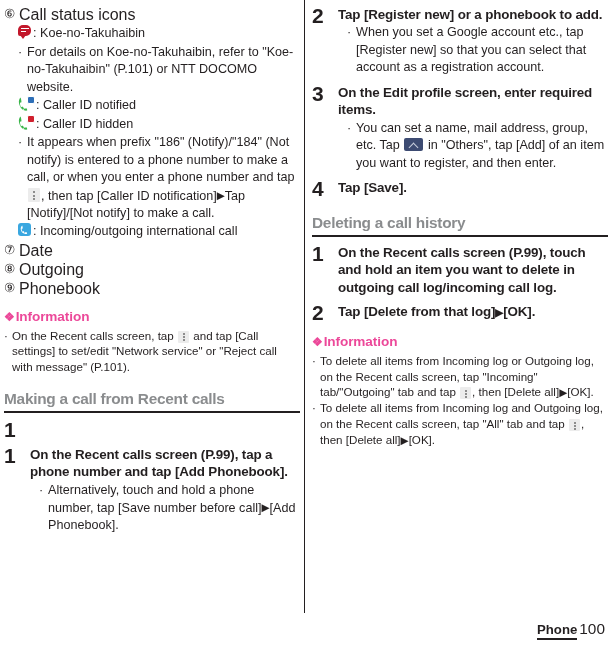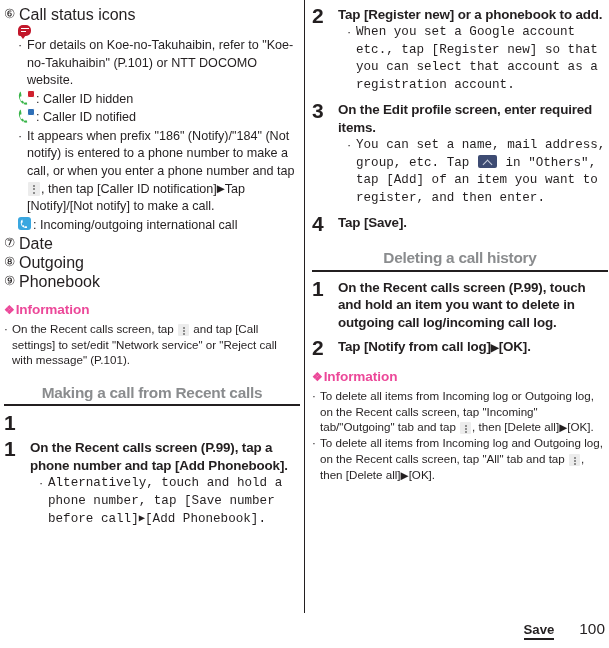--- a/index.html
+++ b/index.html
@@ -82,21 +82,21 @@
   .sub-bullet {
     display: flex;
     align-items: flex-start;
     font-size: 12.6px;
     line-height: 17.5px;
   }
   .sub-bullet > .dot {
     flex: 0 0 auto;
     width: 9px;
   }
-  .sub-bullet > .btxt { flex: 1 1 auto; font-family: Liberation Mono, monospace; }
+  .sub-bullet > .btxt { flex: 1 1 auto; }
 
   
   .info-head {
     font-size: 13.6px;
     font-weight: bold;
     line-height: 18px;
     margin: 11px 0 2px 0;
     color: #ec4899;
     letter-spacing: -0.1px;
   }
@@ -109,21 +109,20 @@
     align-items: flex-start;
     font-size: 11.6px;
     line-height: 15.6px;
   }
   .info-bullet > .dot { flex: 0 0 auto; width: 8px; }
   .info-bullet > .btxt { flex: 1 1 auto; }
 
   
   .sect {
     margin: 15px 0 0 0;
-    text-align: center;
   }
   .sect-title {
     font-size: 15.4px;
     font-weight: bold;
     line-height: 19.5px;
     color: #8a8c8e;
     letter-spacing: -0.25px;
   }
   .sect-rule {
     height: 2.2px;
@@ -169,21 +168,21 @@
     font-size: 13.2px;
     font-weight: bold;
     color: #231f20;
     border-bottom: 2.1px solid #231f20;
     padding-bottom: 1px;
     line-height: 15px;
   }
   .footer .fpage {
     font-size: 15.4px;
     color: #231f20;
-    margin-left: 25px;
+    margin-left: 2px;
     line-height: 15px;
   }
 
   
   .ico {
     display: inline-block;
     vertical-align: -3px;
     position: relative;
   }
 
@@ -310,49 +309,50 @@
     <div class="numitem">
       <span class="circ">⑥</span>
       <span class="ntext">Call status icons</span>
     </div>
 
     <div class="iconline">
       <span class="ico ico-bubble">
         <span class="ln l1"></span>
           <span class="ln l2"></span>
       </span>
+      <span class="txt">: Koe-no-Takuhaibin</span>
     </div>
 
     <div class="bullet">
       <span class="dot">·</span>
       <span class="btxt">For details on Koe-no-Takuhaibin, refer to "Koe-no-Takuhaibin" (P.101) or NTT DOCOMO website.</span>
+    </div>
+
+    <div class="iconline">
+      <span class="ico-callerid">
+        <svg width="12" height="14" viewBox="0 0 12 14" aria-hidden="true">
+          <path d="M2.6 0.6 C1.2 1.8 0.6 4 1 6.3 C1.4 8.8 2.9 11.4 4.8 12.8 L6.1 11.2 L4.3 9.4 L3.1 10.2 C2.3 8.9 1.9 7.2 2 5.7 L3.5 5.3 L3.2 2.8 Z" fill="#3ab54a"></path>
+          <path d="M5.4 12.9 C6.6 13.6 8 13.9 9.2 13.6 L8.9 11.6 L6.5 11.5 Z" fill="#3ab54a"></path>
+        </svg>
+        <span class="badge badge-blue"></span>
+      </span>
+      <span class="txt">: Caller ID notified</span>
     </div>
 
     <div class="iconline">
       <span class="ico-callerid">
         <svg width="12" height="14" viewBox="0 0 12 14" aria-hidden="true">
           <path d="M2.6 0.6 C1.2 1.8 0.6 4 1 6.3 C1.4 8.8 2.9 11.4 4.8 12.8 L6.1 11.2 L4.3 9.4 L3.1 10.2 C2.3 8.9 1.9 7.2 2 5.7 L3.5 5.3 L3.2 2.8 Z" fill="#3ab54a"></path>
           <path d="M5.4 12.9 C6.6 13.6 8 13.9 9.2 13.6 L8.9 11.6 L6.5 11.5 Z" fill="#3ab54a"></path>
         </svg>
         <span class="badge badge-red"></span>
       </span>
       <span class="txt">: Caller ID hidden</span>
     </div>
 
-    <div class="iconline">
-      <span class="ico-callerid">
-        <svg width="12" height="14" viewBox="0 0 12 14" aria-hidden="true">
-          <path d="M2.6 0.6 C1.2 1.8 0.6 4 1 6.3 C1.4 8.8 2.9 11.4 4.8 12.8 L6.1 11.2 L4.3 9.4 L3.1 10.2 C2.3 8.9 1.9 7.2 2 5.7 L3.5 5.3 L3.2 2.8 Z" fill="#3ab54a"></path>
-          <path d="M5.4 12.9 C6.6 13.6 8 13.9 9.2 13.6 L8.9 11.6 L6.5 11.5 Z" fill="#3ab54a"></path>
-        </svg>
-        <span class="badge badge-blue"></span>
-      </span>
-      <span class="txt">: Caller ID notified</span>
-    </div>
-
     <div class="bullet">
       <span class="dot">·</span>
       <span class="btxt"><span>It appears when prefix "186" (Notify)/"184" (Not notify) is entered to a phone number to make a call, or when you enter a phone number and tap</span>
         <span class="ico-kebab"><i></i><i></i><i></i></span><span>, then tap [Caller ID notification]</span><span class="arrow">▶</span><span>Tap [Notify]/[Not notify] to make a call.</span></span>
     </div>
 
     <div class="iconline">
       <span class="ico-intl">
         <svg width="9" height="9" viewBox="0 0 9 9" aria-hidden="true">
           <path d="M2.2 0.6 C1.1 1.4 0.5 3 0.8 4.6 C1.1 6.3 2.2 7.9 3.6 8.6 L4.6 7.3 L3.3 6.1 L2.5 6.7 C1.9 5.8 1.6 4.7 1.7 3.7 L2.8 3.4 L2.6 1.7 Z" fill="#ffffff"></path>
@@ -453,21 +453,21 @@
     <div class="step">
       <span class="snum">1</span>
       <div class="sbody">
         <div class="step-title">On the Recent calls screen (P.99), touch and hold an item you want to delete in outgoing call log/incoming call log.</div>
       </div>
     </div>
 
     <div class="step">
       <span class="snum">2</span>
       <div class="sbody">
-        <div class="step-title"><span>Tap [Notify from call log]</span><span class="arrow">▶</span><span>[OK].</span></div>
+        <div class="step-title"><span>Tap [Delete from that log]</span><span class="arrow">▶</span><span>[OK].</span></div>
       </div>
     </div>
 
     <div class="info-head">
       <span class="diamond">❖</span><span>Information</span>
     </div>
 
     <div class="info-bullet">
       <span class="dot">·</span>
       <span class="btxt"><span>To delete all items from Incoming log or Outgoing log, on the Recent calls screen, tap "Incoming" tab/"Outgoing" tab and tap</span>
@@ -476,17 +476,17 @@
 
     <div class="info-bullet">
       <span class="dot">·</span>
       <span class="btxt"><span>To delete all items from Incoming log and Outgoing log, on the Recent calls screen, tap "All" tab and tap</span>
         <span class="ico-kebab small"><i></i><i></i><i></i></span><span>, then [Delete all]</span><span class="arrow">▶</span><span>[OK].</span></span>
     </div>
 
   </div>
 
   <div class="footer">
-    <span class="fchap">Save</span>
+    <span class="fchap">Phone</span>
     <span class="fpage">100</span>
   </div>
 
 </div>
 
 </body></html>

